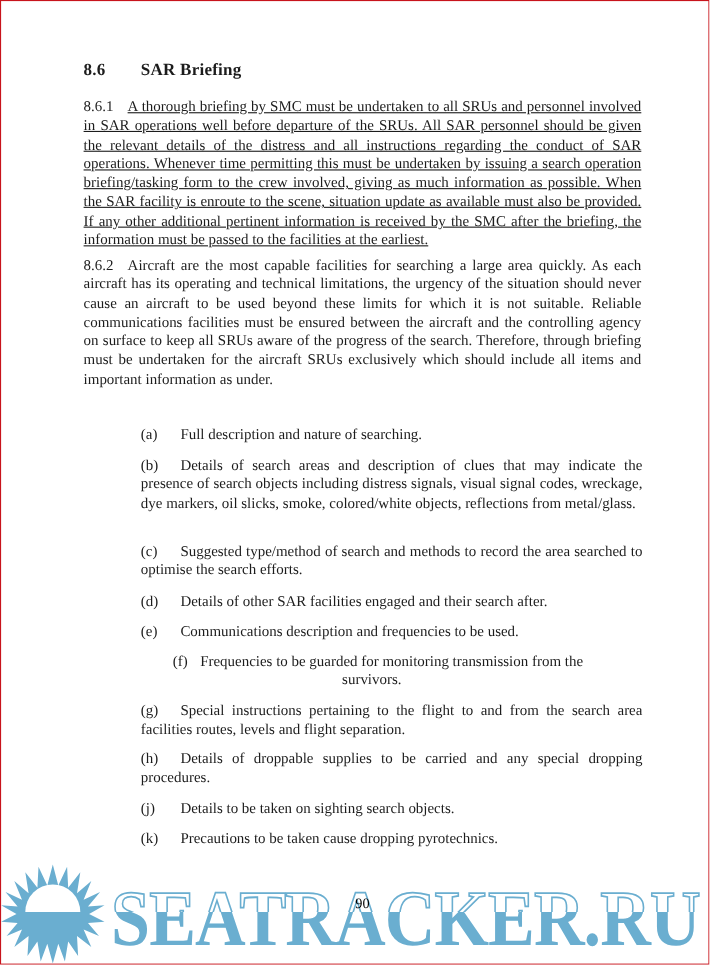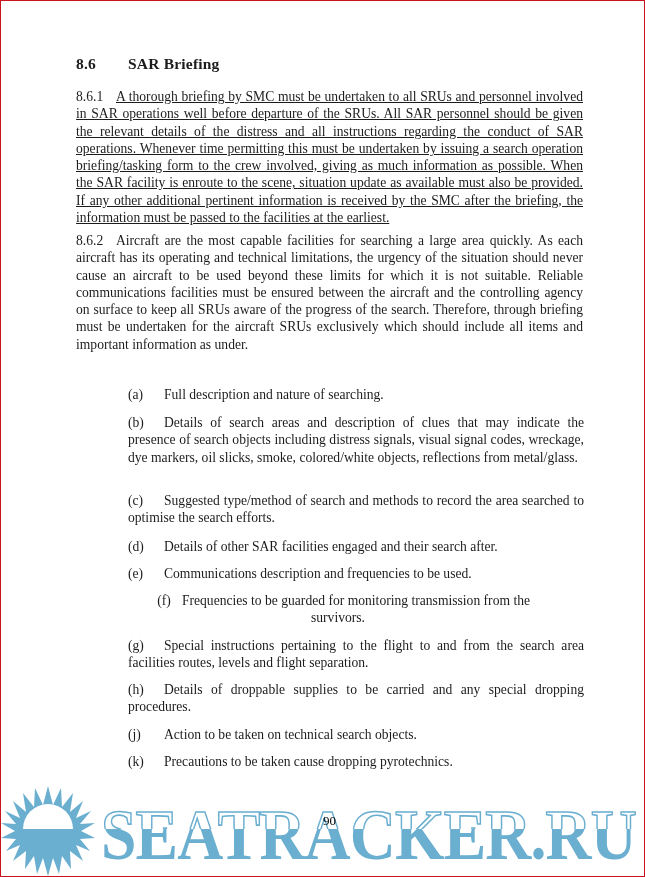--- a/index.html
+++ b/index.html
@@ -77,21 +77,21 @@
     <div class="item" style="top:206px; width:420px; text-align:center">
       <span class="lbl">(f)</span><span>Frequencies to be guarded for monitoring transmission from the survivors.</span>
     </div>
     <div class="item" style="top:251px">
       <span class="lbl">(g)</span><span>Special instructions pertaining to the flight to and from the search area facilities routes, levels and flight separation.</span>
     </div>
     <div class="item" style="top:295px">
       <span class="lbl">(h)</span><span>Details of droppable supplies to be carried and any special dropping procedures.</span>
     </div>
     <div class="item" style="top:340px">
-      <span class="lbl">(j)</span><span>Action to be taken on technical search objects.</span>
+      <span class="lbl">(j)</span><span>Details to be taken on sighting search objects.</span>
     </div>
     <div class="item" style="top:367px">
       <span class="lbl">(k)</span><span>Precautions to be taken cause dropping pyrotechnics.</span>
     </div>
   </div>
 
   <div class="watermark">
     <svg width="645" height="97" viewBox="0 0 645 97">
       <defs>
         <clipPath id="lowerHalf">

